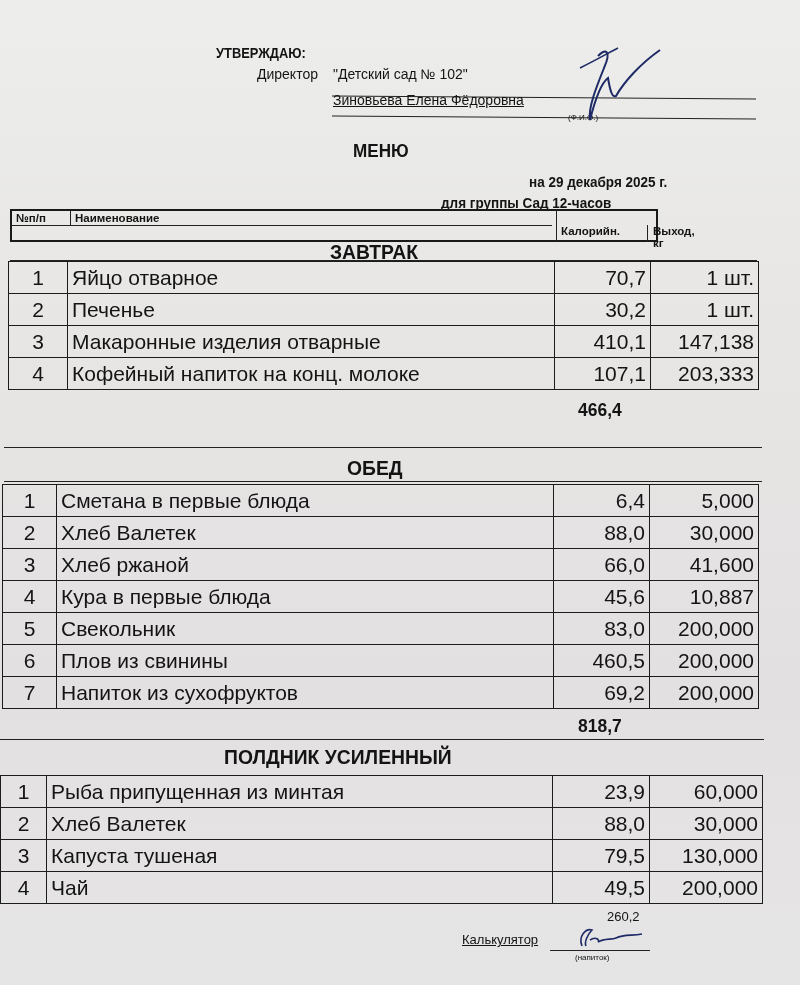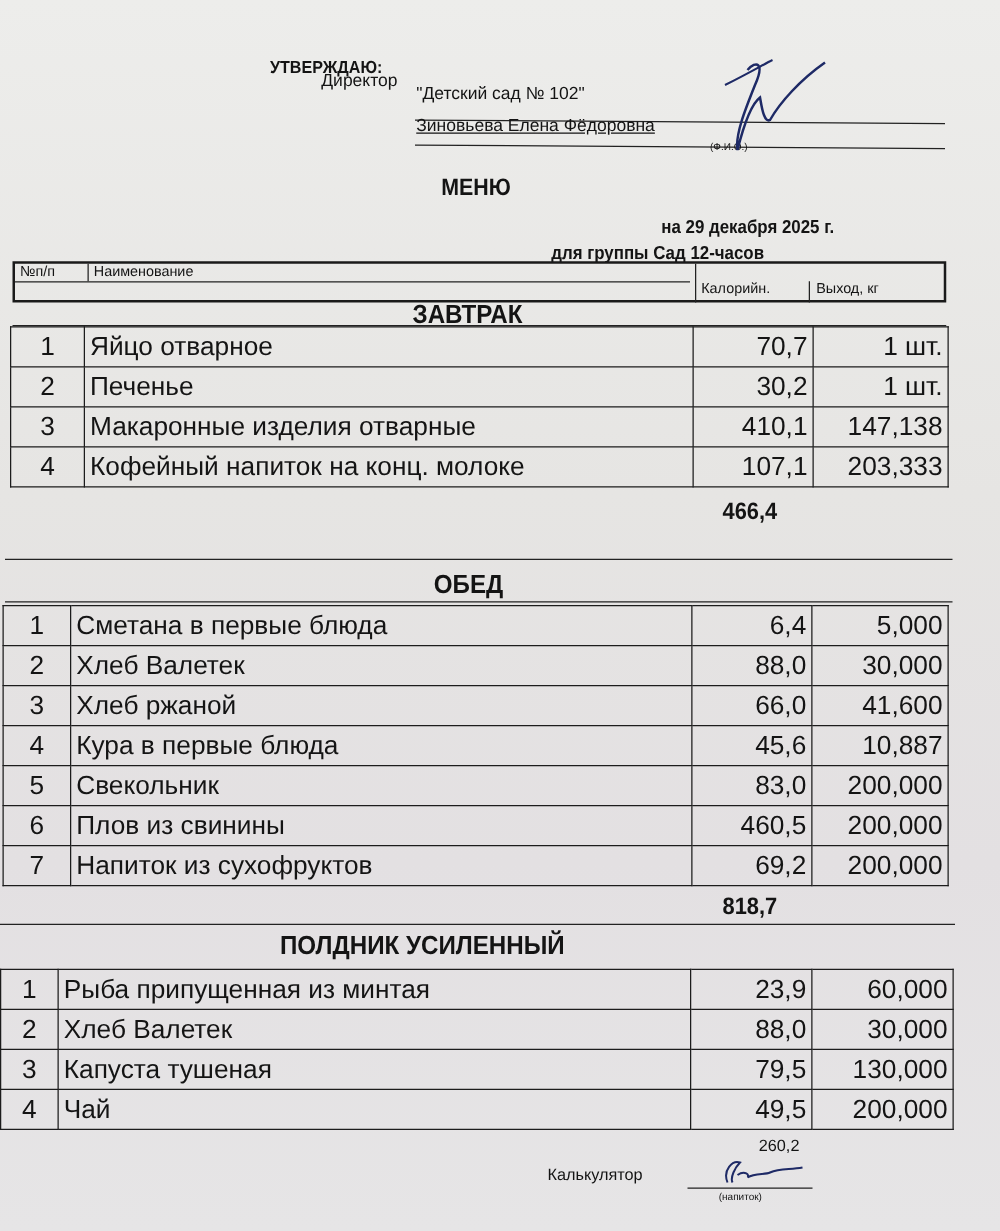--- a/index.html
+++ b/index.html
@@ -3,49 +3,49 @@
 <meta charset="utf-8">
 <style>
   html, body { margin:0; padding:0; }
   body {
     width:800px; height:985px; overflow:hidden;
     background: linear-gradient(180deg,#ededeb 0%,#e6e5e3 40%,#e3e0e2 70%,#e6e5e6 100%);
     font-family:"Liberation Sans", sans-serif; color:#141414; position:relative;
   }
   .abs { position:absolute; }
   .approve { left:216px; top:45px; font-size:14px; font-weight:bold; transform:scaleX(0.92); transform-origin:left; }
-  .director-label { left:257px; top:56px; font-size:14px; }
+  .director-label { left:257px; top:66px; font-size:14px; }
   .org { left:333px; top:66px; font-size:14px; }
   .line1 { left:332px; top:97px; width:424px; border-top:1.5px solid #222; transform:rotate(0.4deg); }
   .fio { left:333px; top:92px; font-size:14px;text-decoration:underline; }
   .line2 { left:332px; top:117px; width:424px; border-top:1.5px solid #222; transform:rotate(0.4deg); }
   .fio-caption { left:520px; top:113px; font-size:8px;padding-left:48px; }
   .sig1 { left:560px; top:38px; }
   .title { left:353px; top:140px; font-size:19px; font-weight:bold; transform:scaleX(0.9); transform-origin:left; }
   .date { left:529px; top:173px; font-size:15px; font-weight:bold; transform:scaleX(0.9); transform-origin:left; }
   .group { left:441px; top:194px; font-size:15px; font-weight:bold; transform:scaleX(0.9); transform-origin:left; }
 
-  .hdr { left:10px; top:209px; width:747px; height:33px; border:2px solid #1a1a1a; box-sizing:border-box; font-size:11.5px; font-weight:normal; }
+  .hdr { left:10px; top:209px; width:648px; height:33px; border:2px solid #1a1a1a; box-sizing:border-box; font-size:11.5px; font-weight:bold; }
   .hdr .c1 { position:absolute; left:4px; top:1px; }
   .hdr .v1 { position:absolute; left:58px; top:0; height:14px; border-left:1.5px solid #222; }
   .hdr .c2 { position:absolute; left:63px; top:1px; }
   .hdr .hline { position:absolute; left:0; top:14px; width:540px; border-top:1.5px solid #222; }
   .hdr .v2 { position:absolute; left:544px; top:0; height:31px; border-left:1.5px solid #222; }
   .hdr .c3 { position:absolute; left:549px; top:14px; }
   .hdr .v3 { position:absolute; left:635px; top:14px; height:17px; border-left:1.5px solid #222; }
   .hdr .c4 { position:absolute; left:641px; top:14px; }
 
   .section-title { font-size:21px; font-weight:bold; transform:scaleX(0.92); transform-origin:left; }
   table.menu { position:absolute; border-collapse:collapse; font-size:21px; table-layout:fixed; }
   table.menu td { border:1.5px solid #1c1c1c; padding:0 4px; height:31px; line-height:31px; white-space:nowrap; overflow:hidden; }
   table.menu td.num { text-align:center; }
   table.menu td.cal, table.menu td.out { text-align:right; }
   .total { font-size:19px; font-weight:bold; transform:scaleX(0.92); transform-origin:left; }
   .rule { border-top:1.5px solid #222; }
-  .calc-label { left:438px; top:932px; font-size:13px; }
+  .calc-label { left:462px; top:932px; font-size:13px;text-decoration:underline; }
   .calc-line { left:550px; top:950px; width:100px; border-top:1.2px solid #222; }
   .calc-caption { left:575px; top:953px; font-size:8px; }
   .sig2 { left:572px; top:924px; }
   .snack-total { left:607px; top:909px; font-size:13px; font-weight:normal; }
 </style>
 </head>
 <body>
 
 <div class="abs approve">УТВЕРЖДАЮ:</div>
 <div class="abs director-label">Директор</div>

